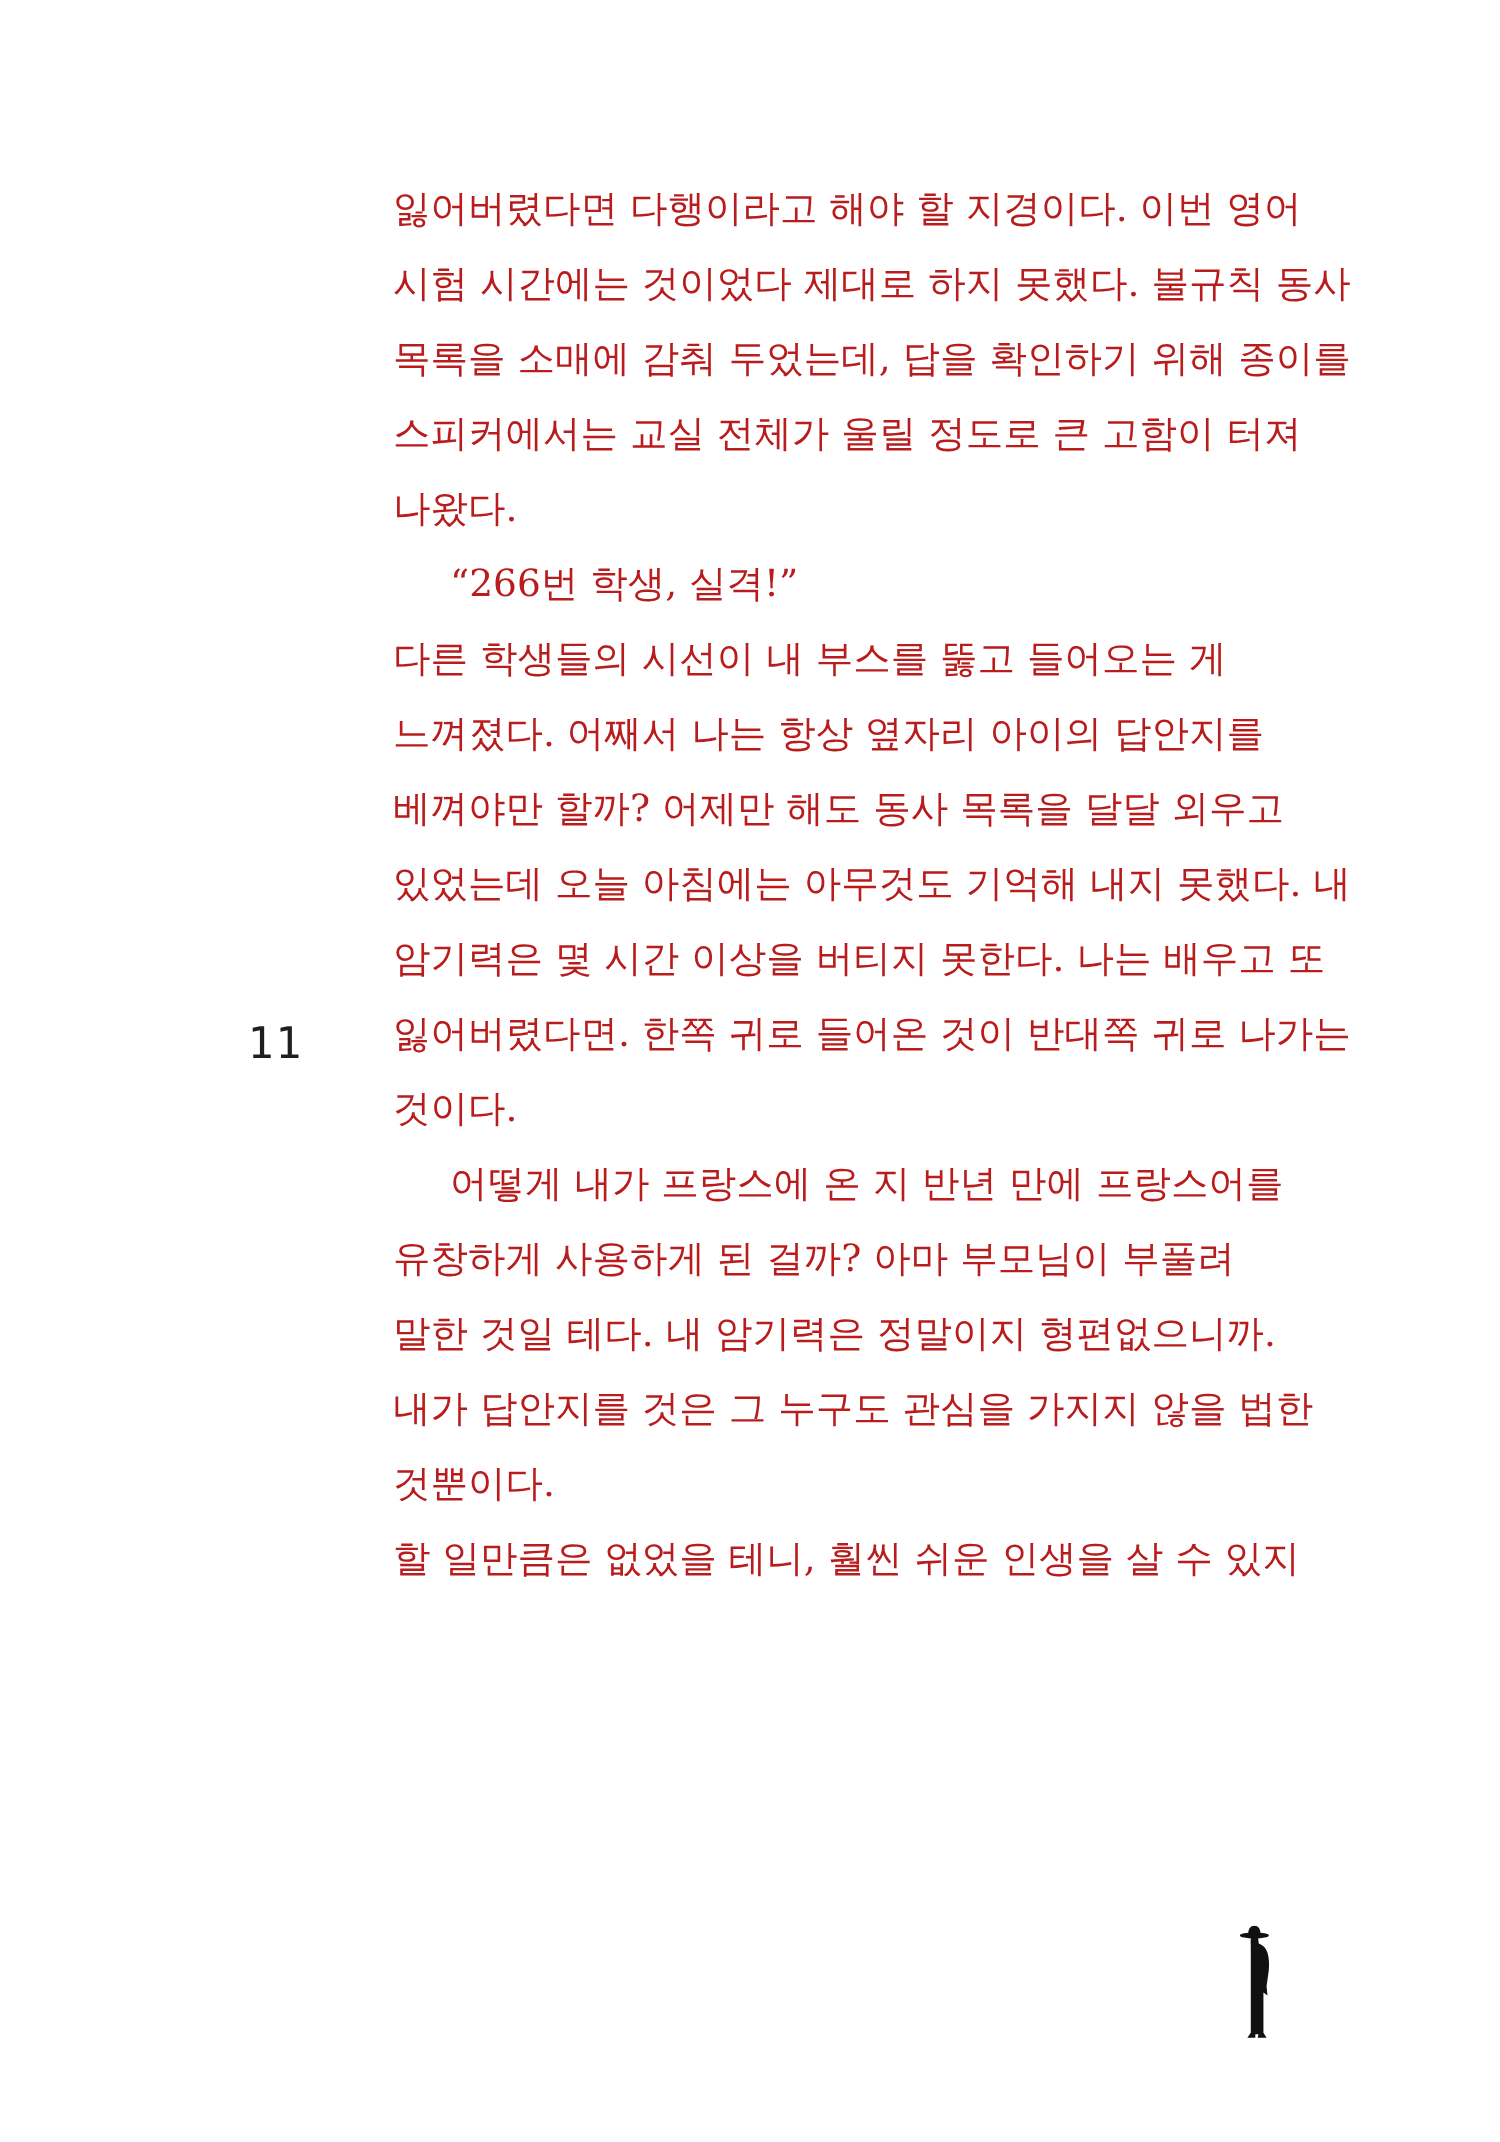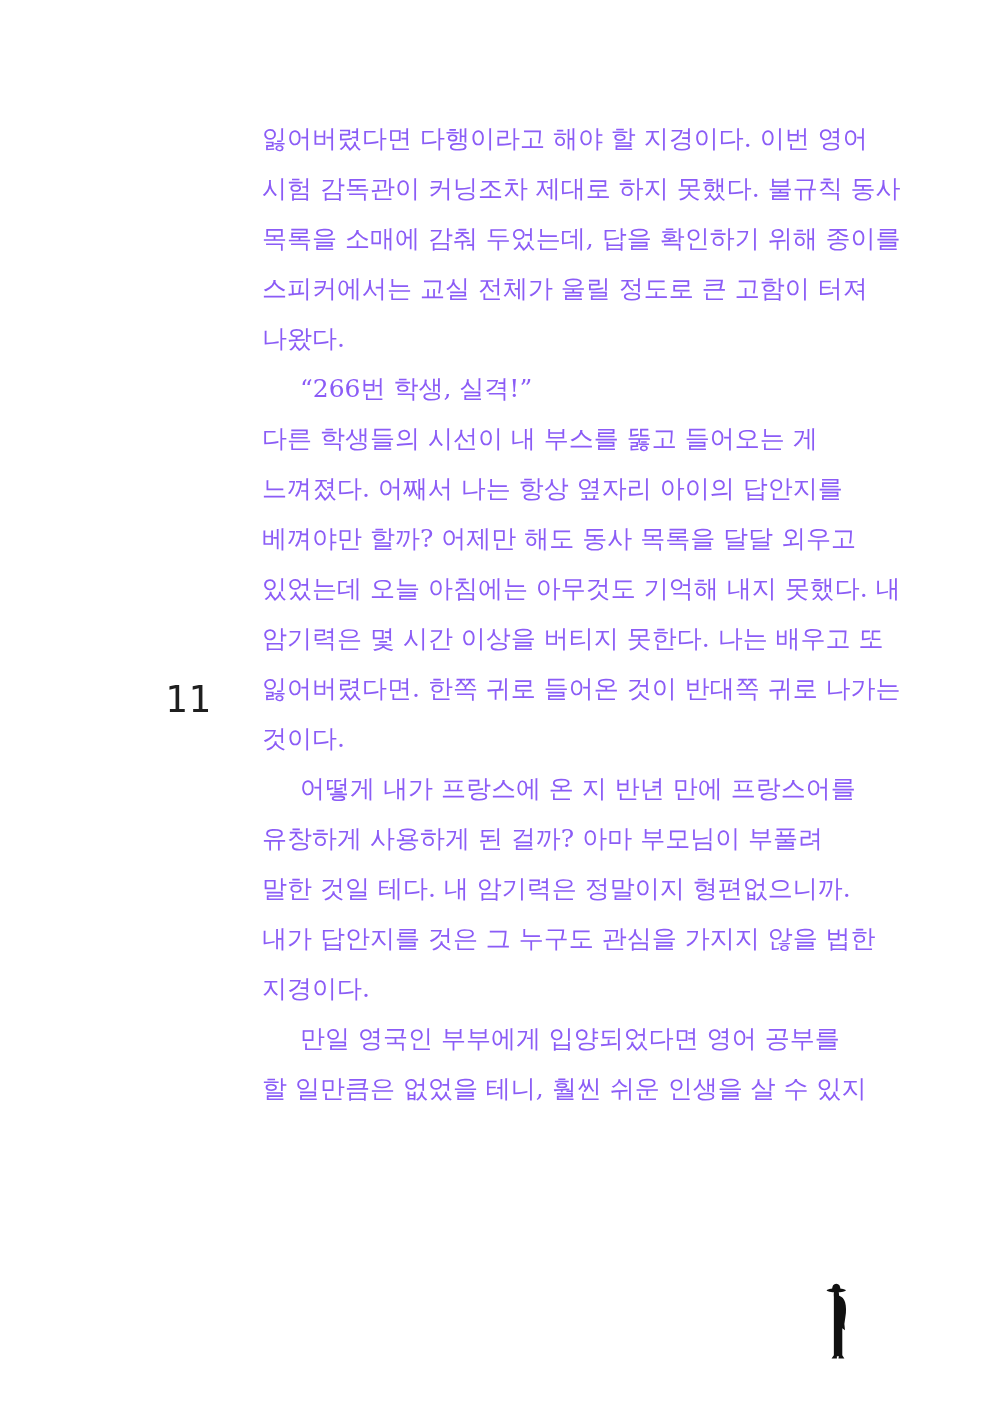--- a/index.html
+++ b/index.html
@@ -13,33 +13,33 @@
     height: 1428px;
     background: #ffffff;
     overflow: hidden;
     font-family: "DejaVu Serif", "Liberation Serif", serif;
   }
   .page-number {
     position: absolute;
     left: 165px;
     top: 681px;
     font-family: "DejaVu Sans Mono", "Liberation Mono", monospace;
-    font-size: 37px;
+    font-size: 29px;
     line-height: 1;
     color: #1f1f1f;
     letter-spacing: 1px;
   }
   .text-block {
     position: absolute;
     left: 262px;
     top: 114px;
     width: 680px;
     font-size: 25px;
     line-height: 50px;
-    color: #8b5cf6;
+    color: #b91c1c;
     font-weight: 400;
   }
   .line {
     white-space: pre;
     height: 50px;
   }
   .line.indent {
     padding-left: 38px;
   }
   .figure-silhouette {
@@ -57,38 +57,37 @@
 </style>
 </head>
 <body>
 
 <div class="page">
 
   <div class="page-number">11</div>
 
   <div class="text-block">
       <div class="line">잃어버렸다면 다행이라고 해야 할 지경이다. 이번 영어</div>
-      <div class="line">시험 감독관이 커닝조차 제대로 하지 못했다. 불규칙 동사</div>
+      <div class="line">시험 시간에는 것이었다 제대로 하지 못했다. 불규칙 동사</div>
       <div class="line">목록을 소매에 감춰 두었는데, 답을 확인하기 위해 종이를</div>
       <div class="line">스피커에서는 교실 전체가 울릴 정도로 큰 고함이 터져</div>
       <div class="line">나왔다.</div>
       <div class="line indent">“266번 학생, 실격!”</div>
       <div class="line">다른 학생들의 시선이 내 부스를 뚫고 들어오는 게</div>
       <div class="line">느껴졌다. 어째서 나는 항상 옆자리 아이의 답안지를</div>
       <div class="line">베껴야만 할까? 어제만 해도 동사 목록을 달달 외우고</div>
       <div class="line">있었는데 오늘 아침에는 아무것도 기억해 내지 못했다. 내</div>
       <div class="line">암기력은 몇 시간 이상을 버티지 못한다. 나는 배우고 또</div>
       <div class="line">잃어버렸다면. 한쪽 귀로 들어온 것이 반대쪽 귀로 나가는</div>
       <div class="line">것이다.</div>
       <div class="line indent">어떻게 내가 프랑스에 온 지 반년 만에 프랑스어를</div>
       <div class="line">유창하게 사용하게 된 걸까? 아마 부모님이 부풀려</div>
       <div class="line">말한 것일 테다. 내 암기력은 정말이지 형편없으니까.</div>
       <div class="line">내가 답안지를 것은 그 누구도 관심을 가지지 않을 법한</div>
-      <div class="line">지경이다.</div>
-      <div class="line indent">만일 영국인 부부에게 입양되었다면 영어 공부를</div>
+      <div class="line">것뿐이다.</div>
       <div class="line">할 일만큼은 없었을 테니, 훨씬 쉬운 인생을 살 수 있지</div>
     </div>
 
   <div class="figure-silhouette">
     <svg viewBox="0 0 30 74" xmlns="http://www.w3.org/2000/svg" aria-hidden="true">
       <g fill="#111111">
 
         <path d="M9.8,6.6 Q9.8,0.8 13.8,0.8 Q17.8,0.8 17.8,6.6 Z"></path>
 
         <ellipse cx="13.8" cy="7" rx="9.3" ry="1.9"></ellipse>

